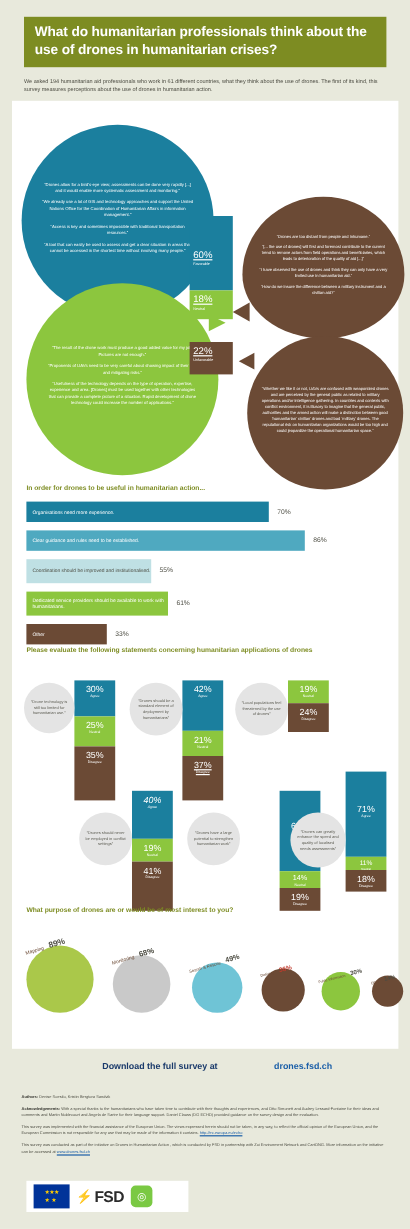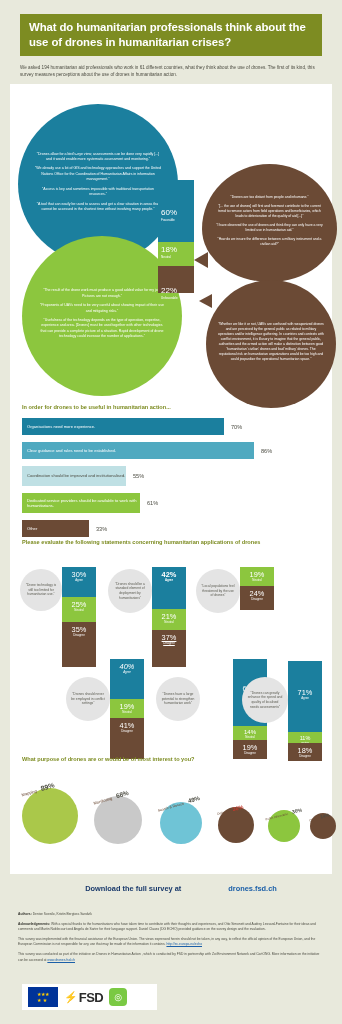--- a/index.html
+++ b/index.html
@@ -82,25 +82,25 @@
     position:absolute; left:-7px; top:14px; width:0;height:0;
     border-right:13px solid #6b4a35; border-top:7px solid transparent;
     border-bottom:7px solid transparent;
   }
   .brown-text { color:#fff; font-size:3.4px; line-height:5.1px; text-align:center; padding:0 12px;}
   .brown-text p { margin-bottom:4px; }
 
   
   .stack { position:absolute; left:148px; top:96px; width:36px; }
   .stack-seg { width:36px; color:#fff; padding-left:3px; position:relative; }
-  .stack-seg .pct { font-size:8px; line-height:10px; }
+  .stack-seg .pct { font-size:8px; line-height:10px;text-decoration:underline; }
   .stack-seg .lbl { font-size:3.1px; line-height:4px; }
   .seg-fav  { background:#1b7f9e; height:62px; padding-top:28px; }
   .seg-neu  { background:#8cc63e; height:24px; padding-top:3px; }
-  .seg-unf  { background:#6b4a35; height:27px; padding-top:20px; }
+  .seg-unf  { background:#6b4a35; height:27px; padding-top:3px;margin-top:19px; }
   .drone-icon-top { position:absolute; left:6px; top:5px; }
 
   
   .sec2 { position:absolute; left:12px; top:320px; width:300px; }
   .sec2-title { color:#7d8c22; font-weight:bold; font-size:5.6px; margin-bottom:8px;}
   .hbar-row { display:flex; align-items:center; margin-bottom:7px; height:17px;}
   .hbar {
     height:17px; display:flex; align-items:center; padding-left:5px;
     font-size:4.1px; line-height:5.4px; color:#ffffff;
   }
@@ -283,21 +283,21 @@
             <div class="s">Neutral</div>
           </div>
           <div class="vseg vs-dis" style="height:45px;">
             <div class="p">35%</div>
             <div class="s">Disagree</div>
           </div>
         </div>
         <div class="bubble right" style="left:-2px;top:10px;width:42px;height:42px;padding:0 5px;">“Drone technology is still too limited for humanitarian use.”</div>
 
         <div class="vbar" style="left:130px; top:8px;">
-          <div class="vseg vs-agree" style="height:42px;font-weight:bold;">
+          <div class="vseg vs-agree" style="height:42px;">
             <div class="p">42%</div>
             <div class="s">Agree</div>
           </div>
           <div class="vseg vs-neu" style="height:21px;">
             <div class="p">21%</div>
             <div class="s">Neutral</div>
           </div>
           <div class="vseg vs-dis" style="height:37px;text-decoration:underline;">
             <div class="p">37%</div>
             <div class="s">Disagree</div>
@@ -342,21 +342,21 @@
             <div class="p" style="font-size:6px;line-height:7px;">14%</div>
             <div class="s">Neutral</div>
           </div>
           <div class="vseg vs-dis" style="height:19px;">
             <div class="p">19%</div>
             <div class="s">Disagree</div>
           </div>
         </div>
         <div class="bubble right" style="left:134px;top:118px;width:44px;height:44px;padding:0 5px;">“Drones have a large potential to strengthen humanitarian work”</div>
 
-        <div class="vbar" style="left:266px; top:102px;border-radius:13px;">
+        <div class="vbar" style="left:266px; top:84px;border-radius:13px;">
           <div class="vseg vs-agree" style="height:71px; padding-top:24px;">
             <div class="p">71%</div>
             <div class="s">Agree</div>
           </div>
           <div class="vseg vs-neu" style="height:11px;">
             <div class="p" style="font-size:5.5px;line-height:6px;">11%</div>
             <div class="s" style="font-size:2.4px;">Neutral</div>
           </div>
           <div class="vseg vs-dis" style="height:18px;">
             <div class="p">18%</div>

